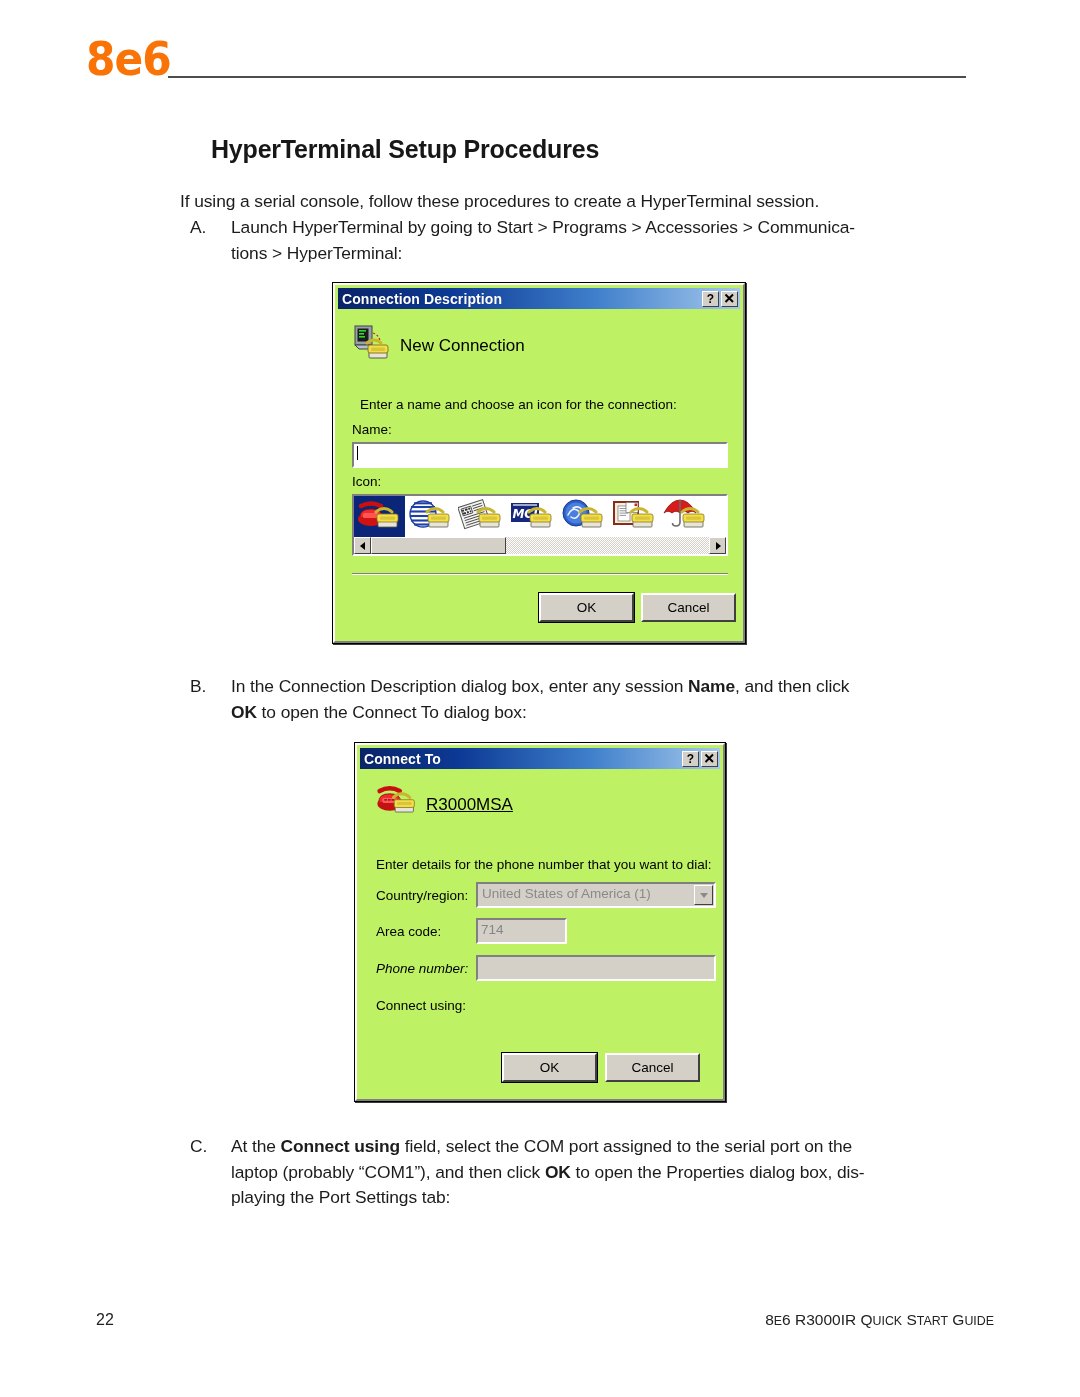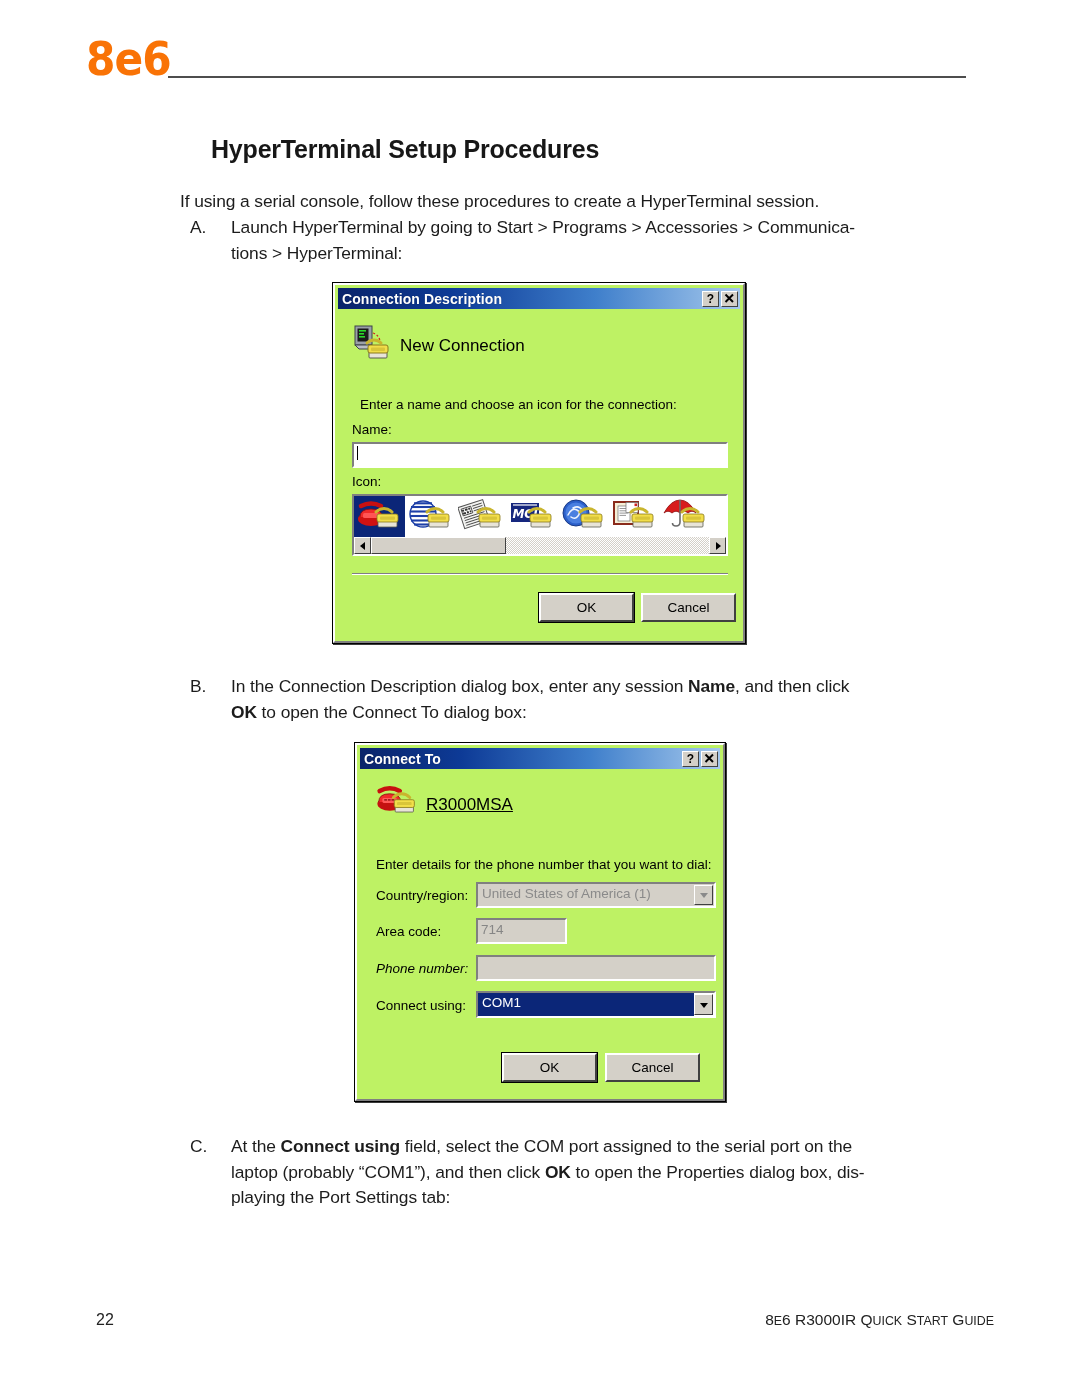--- a/index.html
+++ b/index.html
@@ -580,24 +580,20 @@
         <span class="combo-arrow disabled-arrow"></span>
       </div>
 
       <div class="dlg-label" style="left:16px; top:155px;">Area code:</div>
       <div class="field disabled" style="left:116px; top:149px; width:91px; height:26px;">714</div>
 
       <div class="dlg-label" style="left:16px; top:192px;font-style:italic;">Phone number:</div>
       <div class="field disabled" style="left:116px; top:186px; width:240px; height:26px;"></div>
 
       <div class="dlg-label" style="left:16px; top:229px;">Connect using:</div>
-      <div class="combo selected" style="left:116px; top:222px; width:240px; height:27px;">
-        <span class="combo-text">COM1</span>
-        <span class="combo-arrow"></span>
-      </div>
 
       <div class="btn default" style="left:142px; top:284px; width:95px; height:29px;">OK</div>
       <div class="btn" style="left:245px; top:284px; width:95px; height:29px;">Cancel</div>
     </div>
   </div>
 </div>
 
 <div class="step" id="step-c">
   <span class="marker">C.</span>
   <span class="step-body">At the <b>Connect using</b> field, select the COM port assigned to the serial port on the<br>laptop (probably “COM1”), and then click <b>OK</b> to open the Properties dialog box, dis-<br>playing the Port Settings tab:</span>

